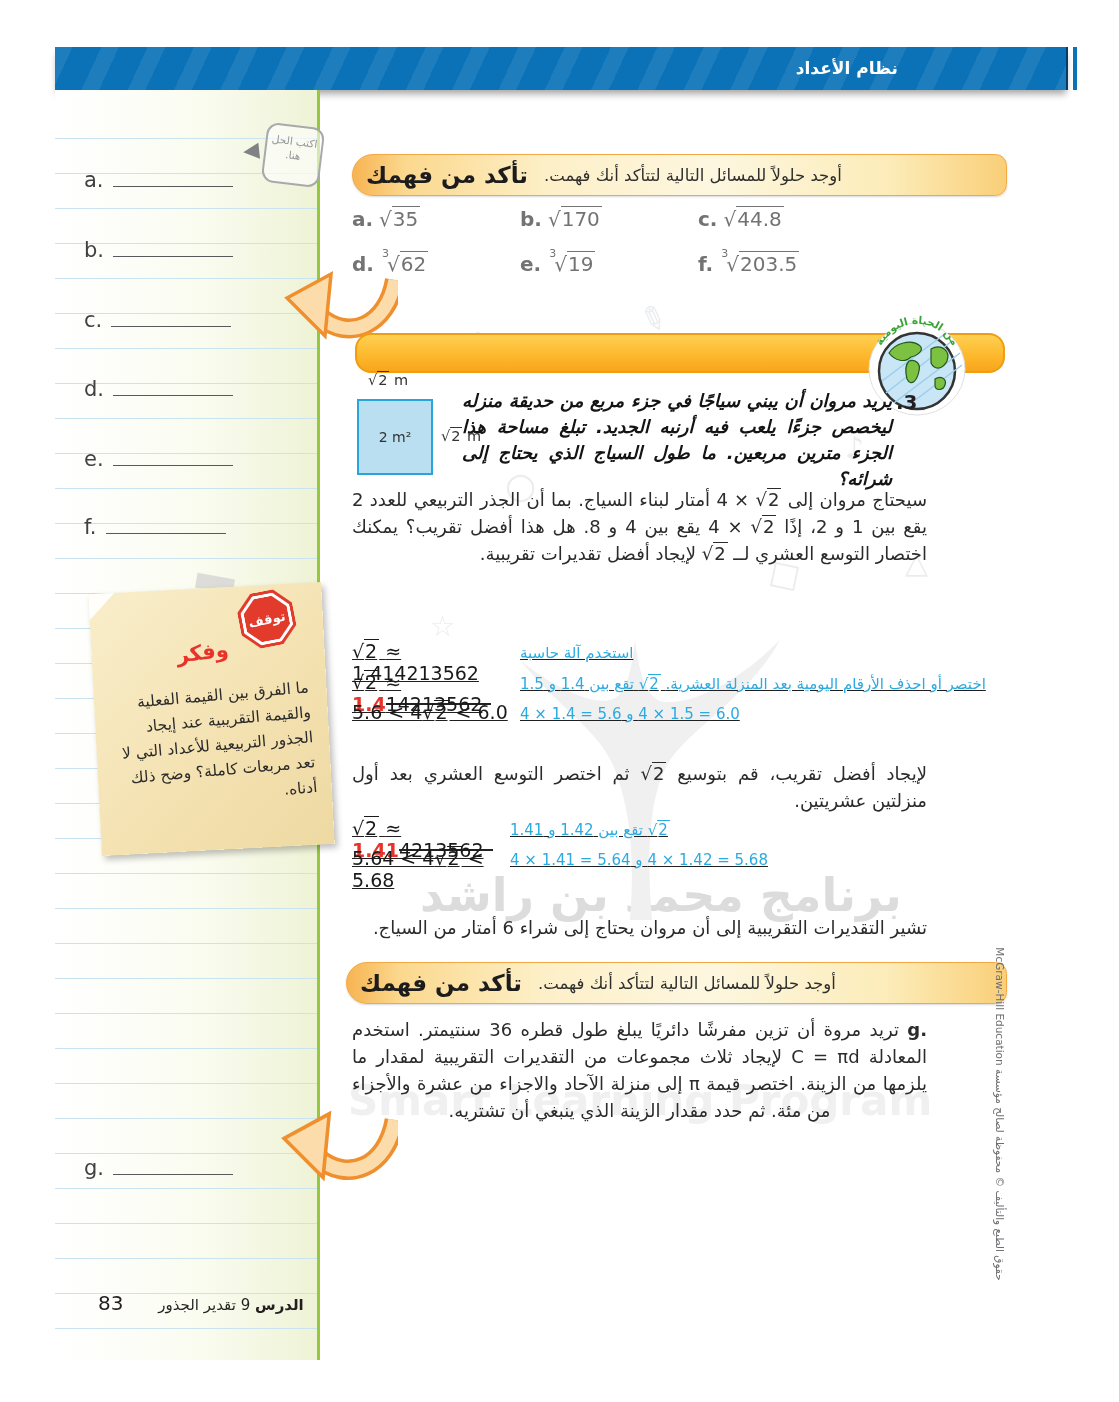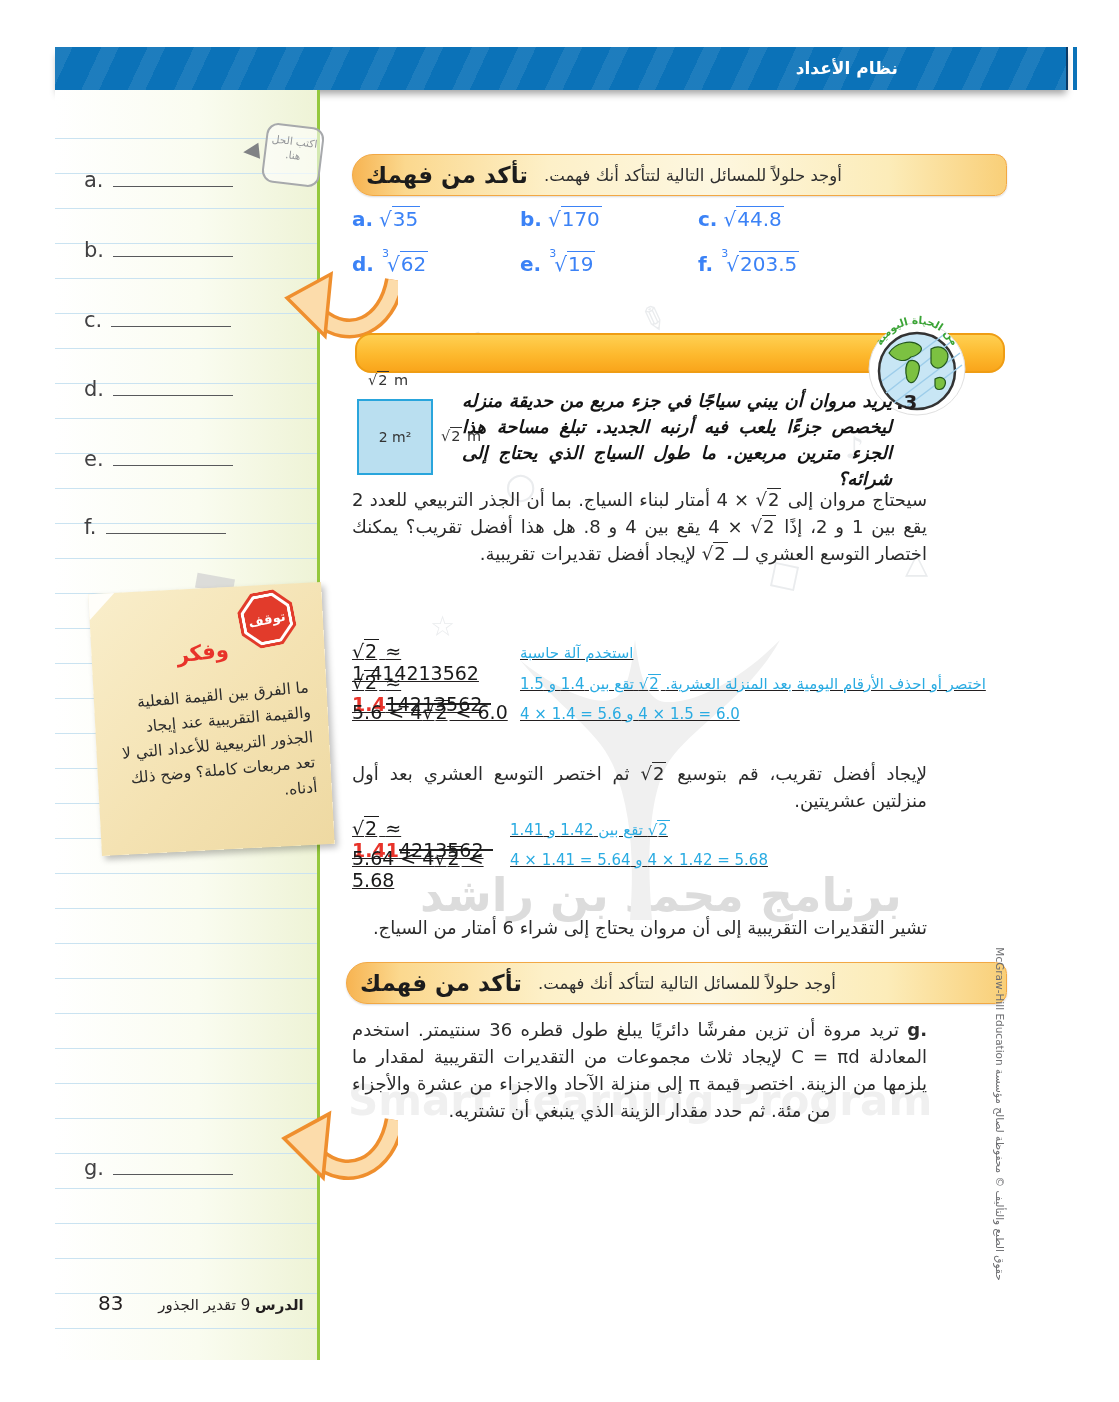--- a/index.html
+++ b/index.html
@@ -45,21 +45,21 @@
     border:1px solid #f2a844;display:flex;align-items:center;direction:ltr;padding-left:13px;
     box-shadow:0 1px 2px rgba(0,0,0,.15);}
   .checkbar .t{font-weight:bold;font-size:23px;color:#1c1c1c;}
   .checkbar .s{font-size:16.5px;color:#2e2e2e;margin-left:16px;direction:rtl;}
 
   
   .rad{white-space:nowrap;}
   .rdc{border-top:1.7px solid currentColor;padding:0 2px 0 1px;}
   .ridx{font-size:0.55em;position:relative;top:-0.55em;margin-right:-2px;}
   .isl{white-space:nowrap;}
-  .prob{position:absolute;direction:ltr;font-size:20px;color:#3b82f6;}
+  .prob{position:absolute;direction:ltr;font-size:20px;color:#737373;}
   .prob .lbl{font-weight:bold;margin-right:8px;}
 
   
   .exbar{position:absolute;left:355px;top:333px;width:650px;height:40px;border-radius:16px;
     background:linear-gradient(180deg,#ffd052 0%,#fdb92e 55%,#f9a51b 100%);border:2px solid #ef9d14;}
   .exbar .t{position:absolute;right:78px;top:2px;font-size:25px;font-weight:bold;color:#111;direction:rtl;}
   .globe{position:absolute;left:864px;top:303px;}
   .pnum{position:absolute;left:896px;top:390px;font-size:20px;font-weight:bold;direction:rtl;}
   .ptext{position:absolute;left:462px;top:388px;width:430px;direction:rtl;text-align:justify;
     text-align-last:right;font-weight:bold;font-size:18px;line-height:1.45;color:#141414;font-style:italic;}

